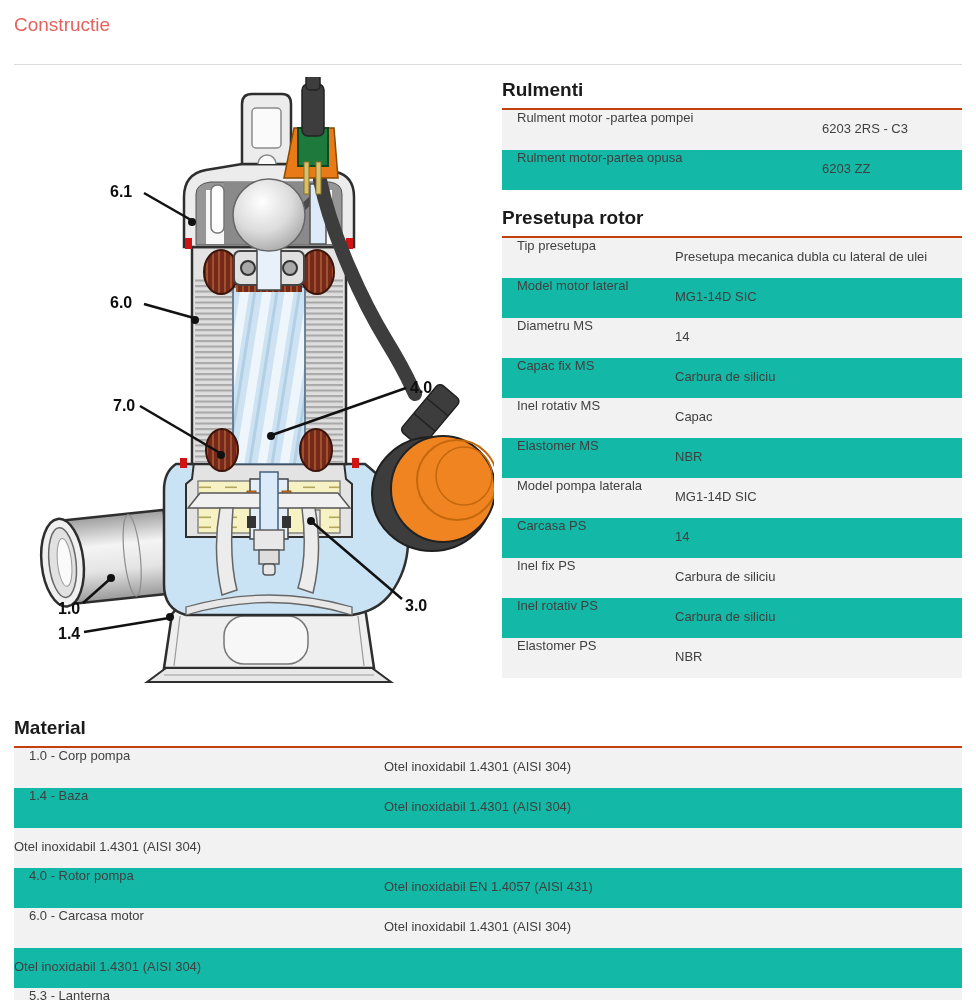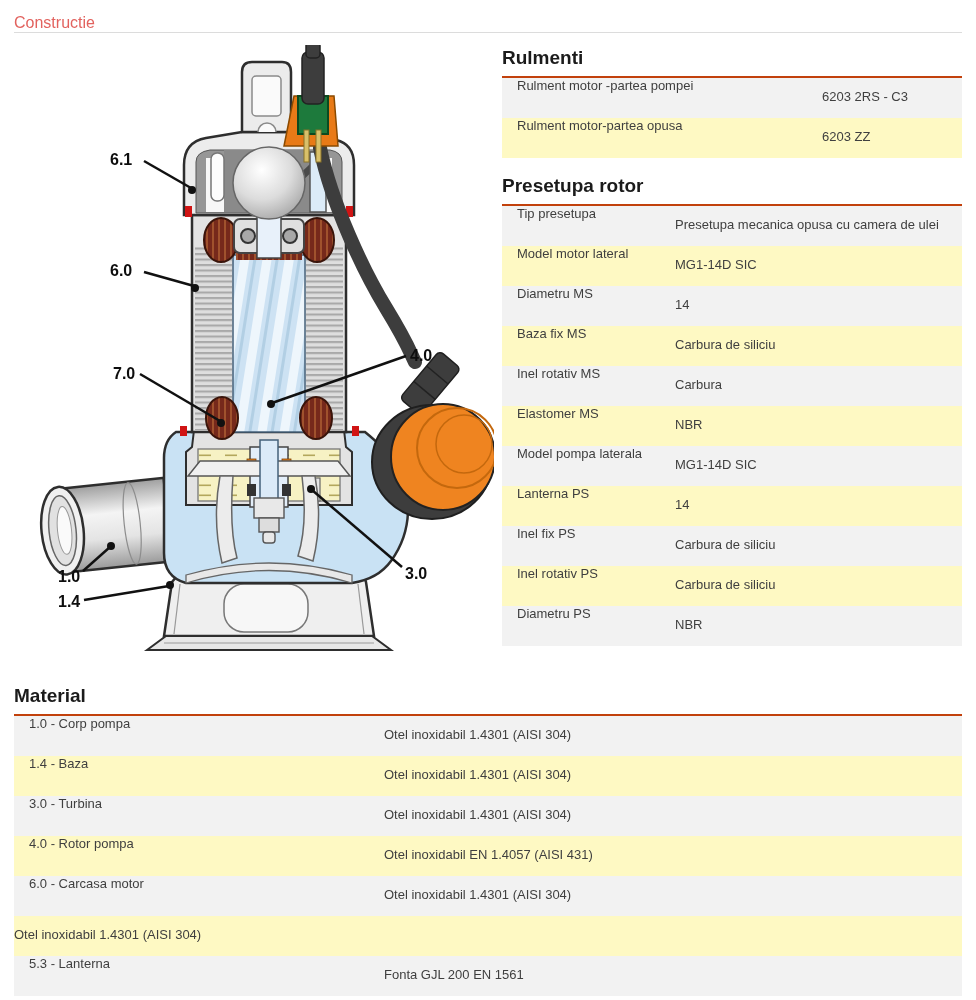--- a/index.html
+++ b/index.html
@@ -1,28 +1,28 @@
 <!DOCTYPE html>
 <html><head>
 <meta charset="utf-8">
 <style>
   * { margin:0; padding:0; box-sizing:border-box; }
   body { background:#fff; font-family:"Liberation Sans", sans-serif; }
   .page { width:976px; min-height:1000px; padding:12px 14px 20px 14px; background:#fff; }
-  .page-title { font-size:16px; font-weight:400; color:#e2625e; margin:2px 0 0 0; }
+  .page-title { font-size:19px; font-weight:400; color:#e2625e; margin:2px 0 28px 0; }
   .title-divider { border-bottom:1px solid #dcdcdc; margin-bottom:12px; }
   .top-section { display:flex; }
   .diagram-wrap { width:488px; position:relative; flex:none; }
   .right-col { flex:1; padding-top:0; }
   .data-table { margin-bottom:15px; }
   .table-title { font-size:19px; font-weight:700; color:#1b1b1b; padding:2px 0 7px 0;
                  border-bottom:2px solid #c2410c; }
   .data-row { display:flex; align-items:flex-start; min-height:40px; font-size:13px; color:#3f3f3f; }
   .data-row.odd { background:#f2f2f2; }
-  .data-row.even { background:#fef9c3; }
+  .data-row.even { background:#14b8a6; }
   .cell-label { padding-left:15px; flex:none; }
   .cell-value { padding-right:10px;margin-top:11px; }
   .rulmenti  .cell-label { width:320px; }
   .presetupa .cell-label { width:173px; }
   .material  .cell-label { width:370px; }
   .material-section { margin-top:14px; }
   svg text.lbl { font-family:"Liberation Sans", sans-serif; font-size:16px; font-weight:700; fill:#0d0d0d; }
 </style>
 </head>
 <body>
@@ -214,60 +214,60 @@
             </div>
           </div>
       </section>
 
       <section class="data-table presetupa">
         <h2 class="table-title">Presetupa rotor</h2>
         <div>
 
         <div class="data-row odd">
               <div class="cell-label">Tip presetupa</div>
-              <div class="cell-value">Presetupa mecanica opusa cu camera de ulei</div>
+              <div class="cell-value">Presetupa mecanica dubla cu lateral de ulei</div>
             </div>
             <div class="data-row even">
               <div class="cell-label">Model motor lateral</div>
               <div class="cell-value">MG1-14D SIC</div>
             </div>
             <div class="data-row odd">
               <div class="cell-label">Diametru MS</div>
               <div class="cell-value">14</div>
             </div>
             <div class="data-row even">
-              <div class="cell-label">Baza fix MS</div>
+              <div class="cell-label">Capac fix MS</div>
               <div class="cell-value">Carbura de siliciu</div>
             </div>
             <div class="data-row odd">
               <div class="cell-label">Inel rotativ MS</div>
-              <div class="cell-value">Carbura</div>
+              <div class="cell-value">Capac</div>
             </div>
             <div class="data-row even">
               <div class="cell-label">Elastomer MS</div>
               <div class="cell-value">NBR</div>
             </div>
             <div class="data-row odd">
               <div class="cell-label">Model pompa laterala</div>
               <div class="cell-value">MG1-14D SIC</div>
             </div>
             <div class="data-row even">
-              <div class="cell-label">Lanterna PS</div>
+              <div class="cell-label">Carcasa PS</div>
               <div class="cell-value">14</div>
             </div>
             <div class="data-row odd">
               <div class="cell-label">Inel fix PS</div>
               <div class="cell-value">Carbura de siliciu</div>
             </div>
             <div class="data-row even">
               <div class="cell-label">Inel rotativ PS</div>
               <div class="cell-value">Carbura de siliciu</div>
             </div>
             <div class="data-row odd">
-              <div class="cell-label">Diametru PS</div>
+              <div class="cell-label">Elastomer PS</div>
               <div class="cell-value">NBR</div>
             </div>
           </div>
       </section>
 
     </div>
   </div>
 
   <section class="data-table material material-section">
     <h2 class="table-title">Material</h2>
@@ -275,21 +275,20 @@
 
     <div class="data-row odd">
           <div class="cell-label">1.0 - Corp pompa</div>
           <div class="cell-value">Otel inoxidabil 1.4301 (AISI 304)</div>
         </div>
         <div class="data-row even">
           <div class="cell-label">1.4 - Baza</div>
           <div class="cell-value">Otel inoxidabil 1.4301 (AISI 304)</div>
         </div>
         <div class="data-row odd">
-          <div class="cell-label">3.0 - Turbina</div>
           <div class="cell-value">Otel inoxidabil 1.4301 (AISI 304)</div>
         </div>
         <div class="data-row even">
           <div class="cell-label">4.0 - Rotor pompa</div>
           <div class="cell-value">Otel inoxidabil EN 1.4057 (AISI 431)</div>
         </div>
         <div class="data-row odd">
           <div class="cell-label">6.0 - Carcasa motor</div>
           <div class="cell-value">Otel inoxidabil 1.4301 (AISI 304)</div>
         </div>

